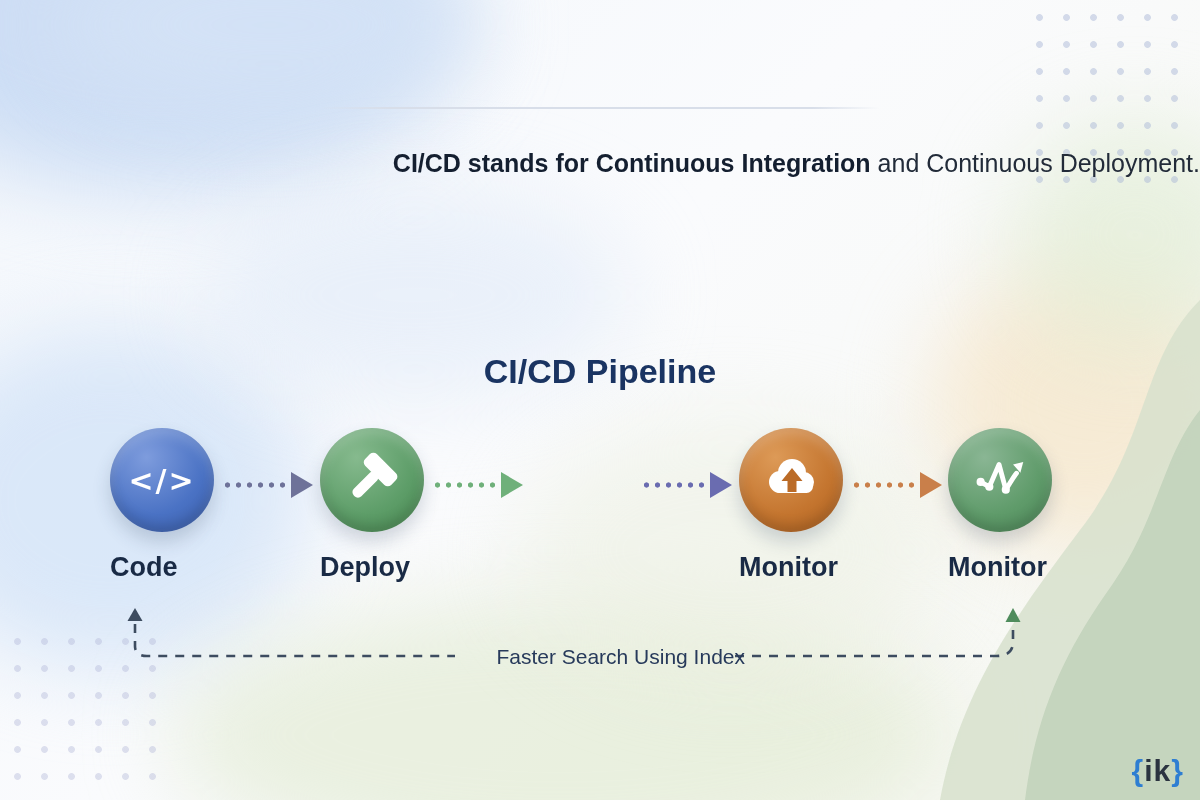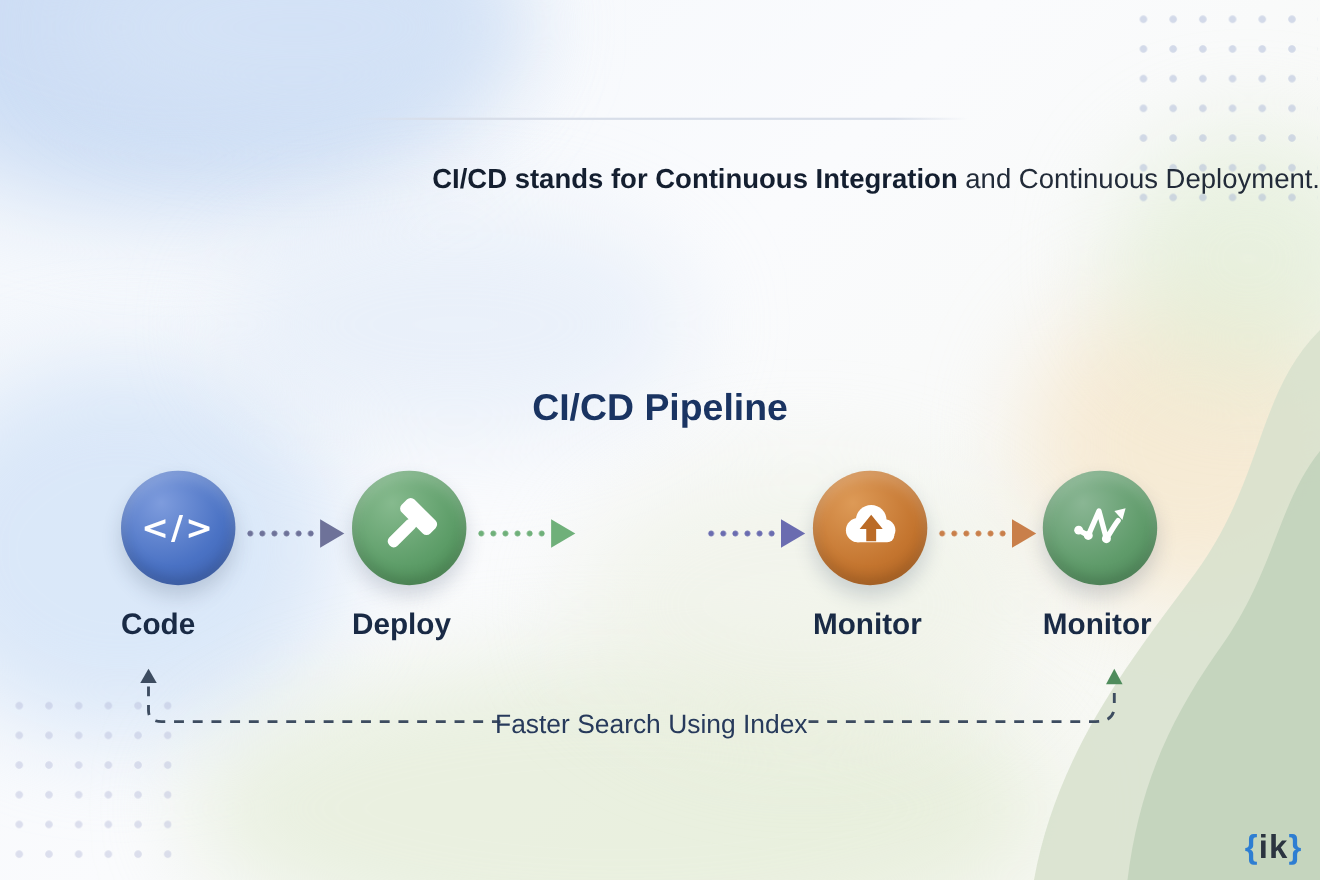--- a/index.html
+++ b/index.html
@@ -68,21 +68,21 @@
   .conn-2 { left:641px; color:#6a6cb0; } .conn-3 { left:851px; color:#c97f4a; }
   .dots-line { width:64px; height:6px; margin-right:5px;
     background-image:radial-gradient(circle, currentColor 2.3px, transparent 2.9px);
     background-size:11px 6px; background-repeat:repeat-x; }
   .tri { width:0; height:0; border-top:13px solid transparent;
     border-bottom:13px solid transparent; border-left:22px solid currentColor; }
 
   
   .feedback-svg { position:absolute; left:110px; top:606px; z-index:2; }
   .feedback-label { position:absolute; left:450px; top:645px; width:295px; z-index:3;
-    text-align:left; font-size:24px; color:#273a5b; }
+    text-align:right; font-size:21px; color:#273a5b; }
 
   
   .brand { position:absolute; right:16px; bottom:12px; z-index:2;
     font-size:30px; font-weight:700; letter-spacing:1px; }
   .brand .brace { color:#2e7ed2; } .brand .ik { color:#2b3440; }
 </style>
 </head>
 <body>
 
 <div class="stage">

